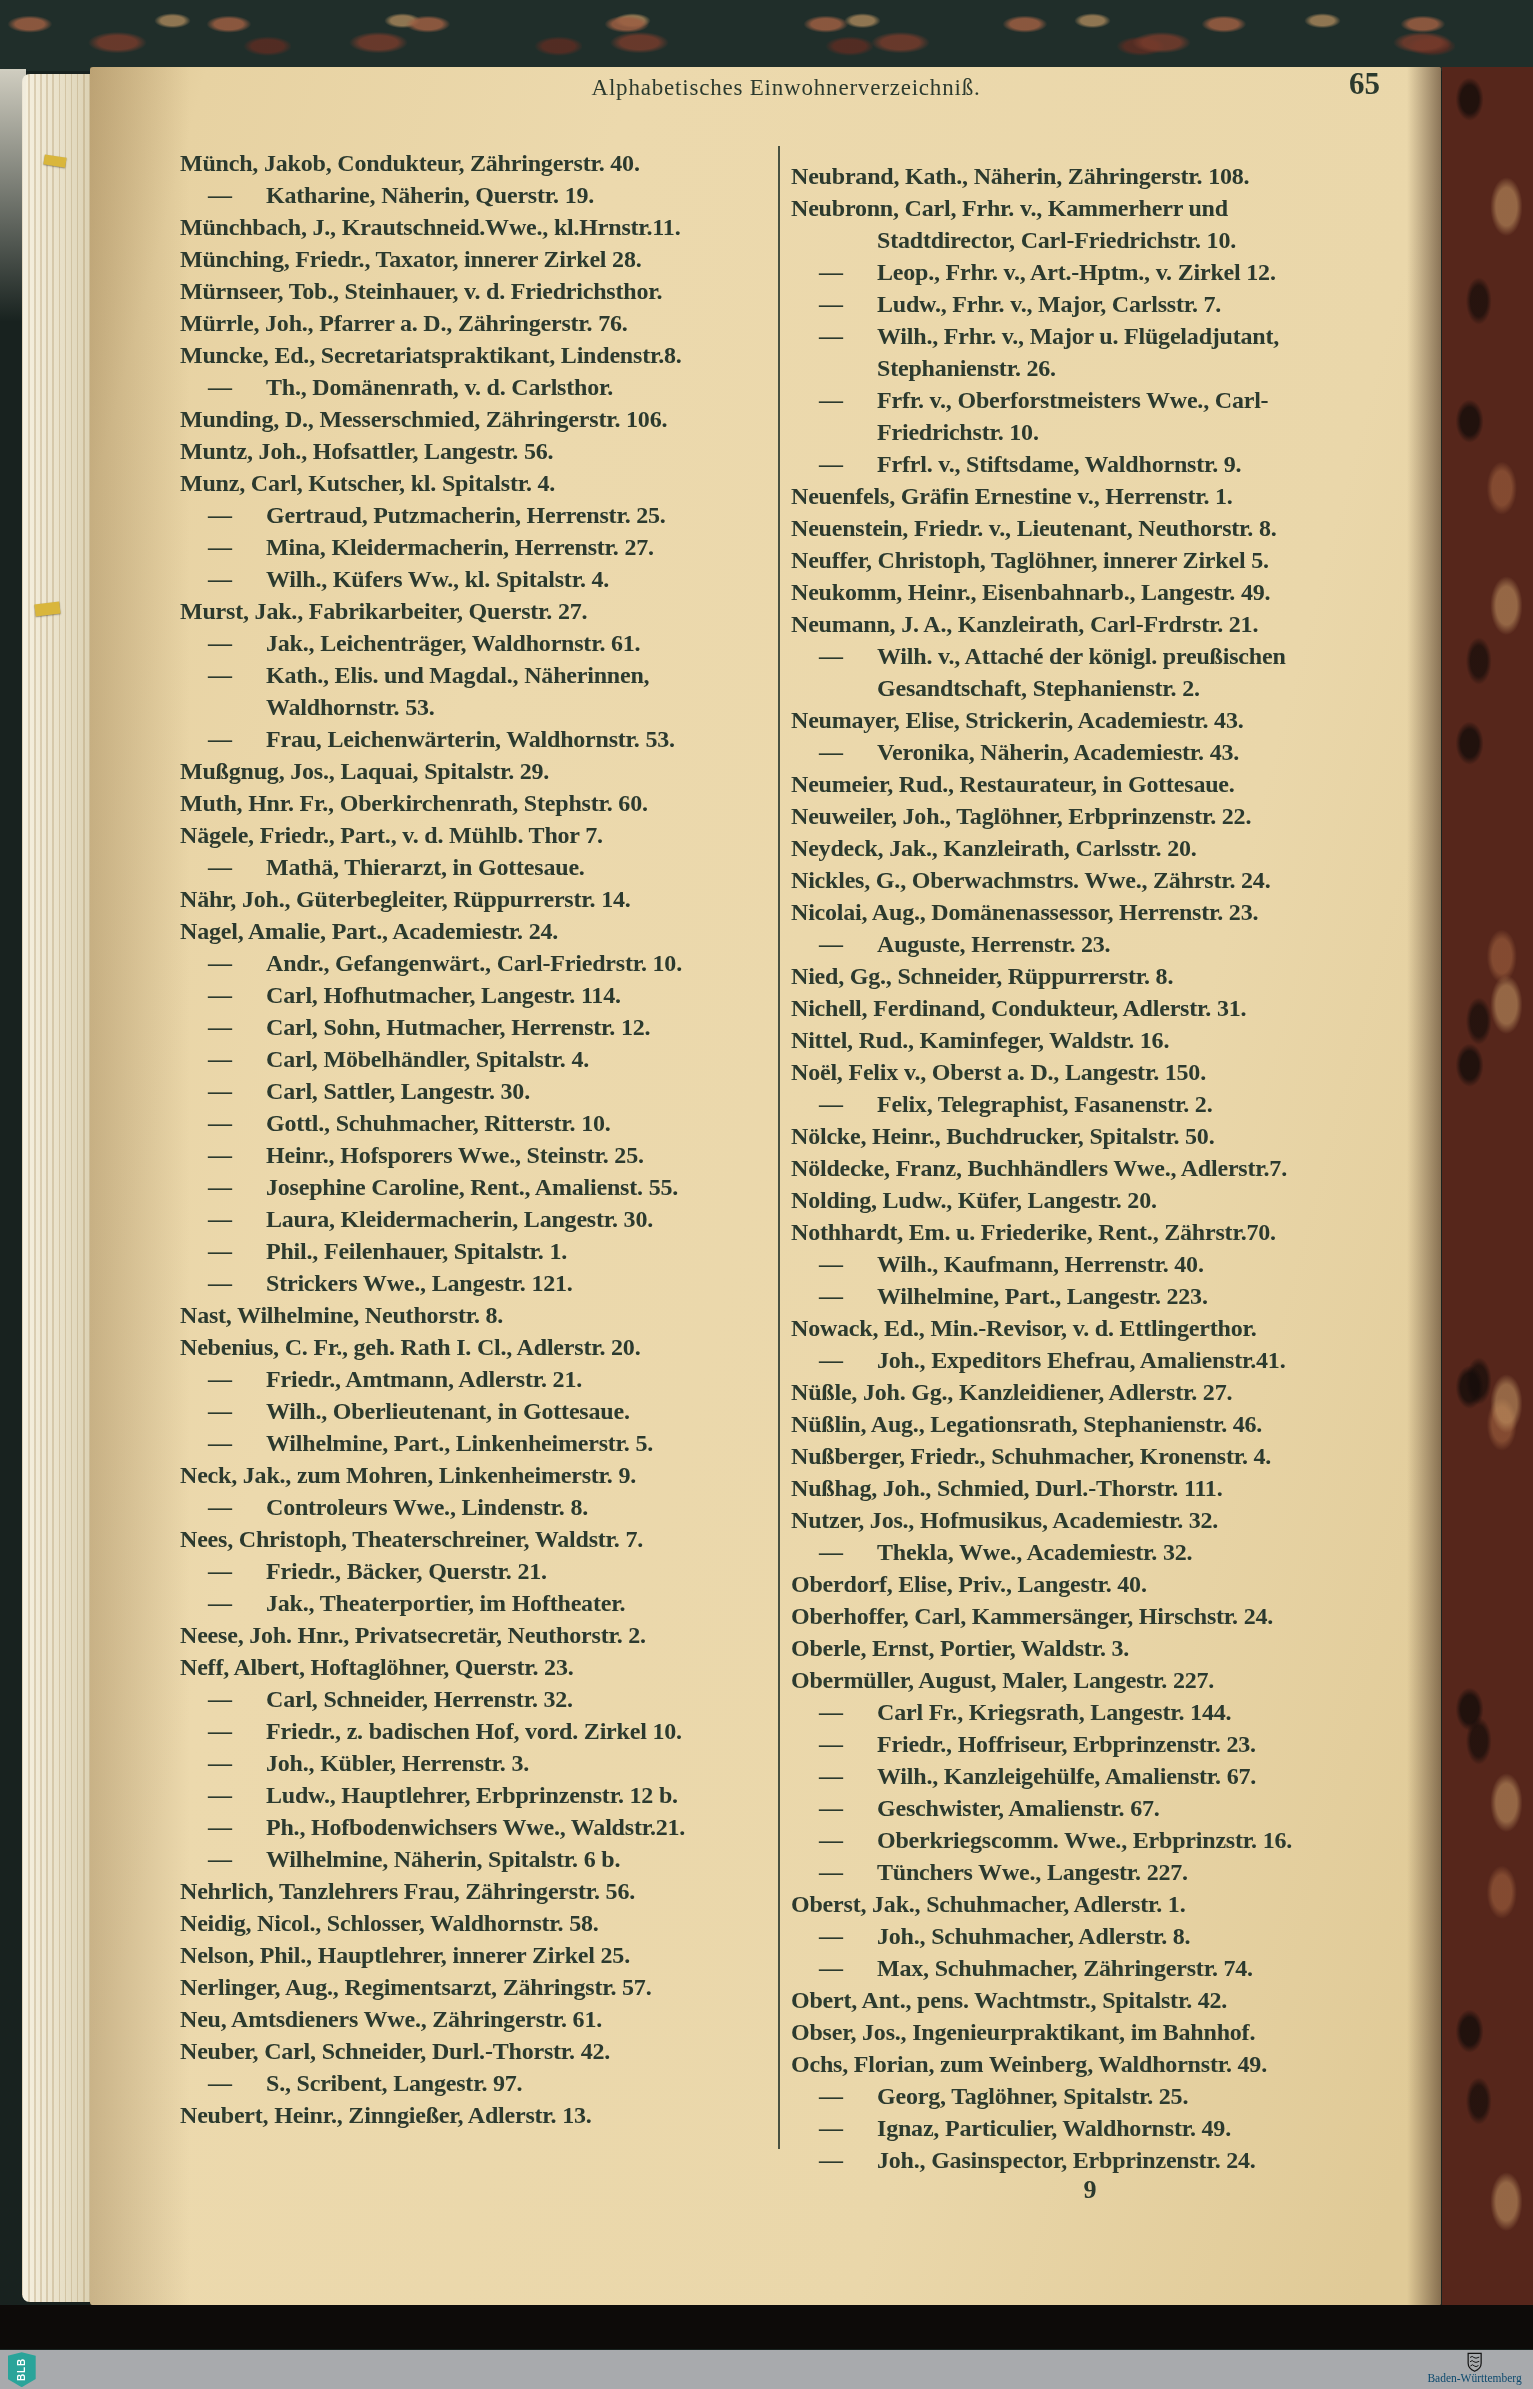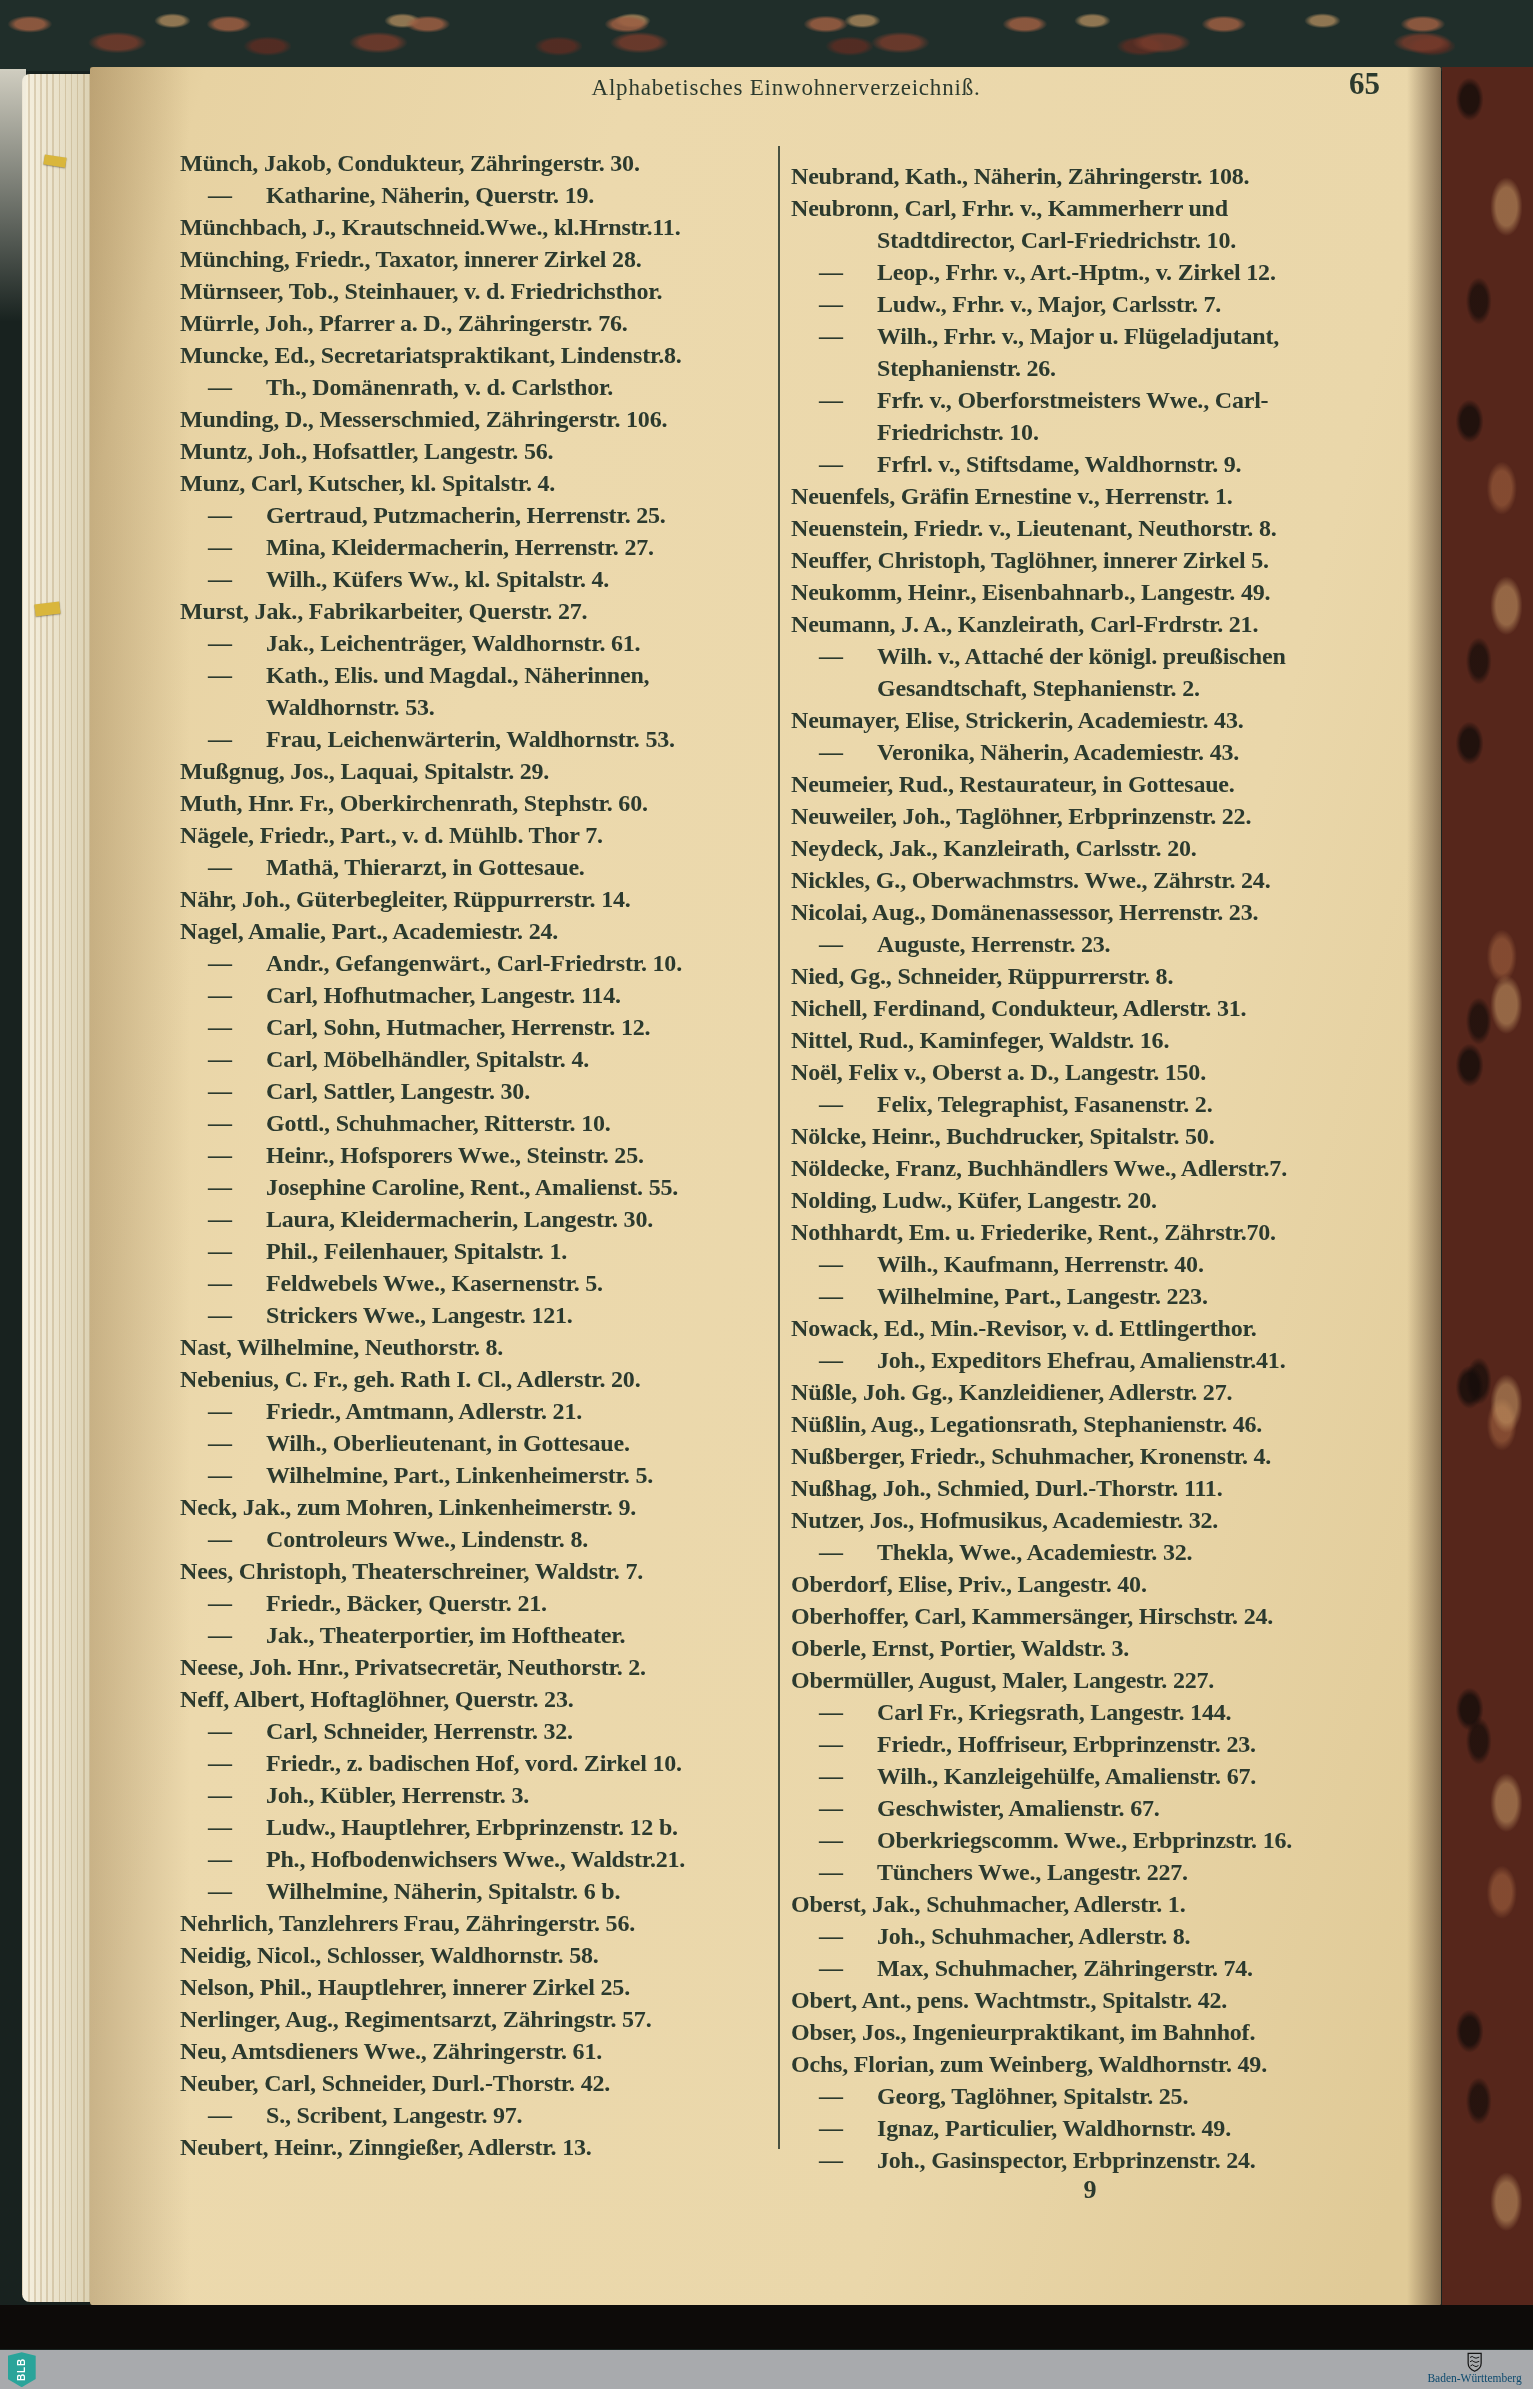--- a/index.html
+++ b/index.html
@@ -92,21 +92,21 @@
   <div class="page"></div>
   <div class="marble"></div>
 
   <div class="marker marker1"></div>
   <div class="marker marker2"></div>
 
   <div class="running-title ink">Alphabetisches Einwohnerverzeichniß.</div>
   <div class="pageno ink">65</div>
 
   <div class="col col-left ink">
-      <div class="line"><span>Münch, Jakob, Condukteur, Zähringerstr. 30.</span></div>
+      <div class="line"><span>Münch, Jakob, Condukteur, Zähringerstr. 40.</span></div>
       <div class="line"><span class="em">—</span><span>Katharine, Näherin, Querstr. 19.</span></div>
       <div class="line"><span>Münchbach, J., Krautschneid.Wwe., kl.Hrnstr.11.</span></div>
       <div class="line"><span>Münching, Friedr., Taxator, innerer Zirkel 28.</span></div>
       <div class="line"><span>Mürnseer, Tob., Steinhauer, v. d. Friedrichsthor.</span></div>
       <div class="line"><span>Mürrle, Joh., Pfarrer a. D., Zähringerstr. 76.</span></div>
       <div class="line"><span>Muncke, Ed., Secretariatspraktikant, Lindenstr.8.</span></div>
       <div class="line"><span class="em">—</span><span>Th., Domänenrath, v. d. Carlsthor.</span></div>
       <div class="line"><span>Munding, D., Messerschmied, Zähringerstr. 106.</span></div>
       <div class="line"><span>Muntz, Joh., Hofsattler, Langestr. 56.</span></div>
       <div class="line"><span>Munz, Carl, Kutscher, kl. Spitalstr. 4.</span></div>
@@ -127,21 +127,20 @@
       <div class="line"><span class="em">—</span><span>Andr., Gefangenwärt., Carl-Friedrstr. 10.</span></div>
       <div class="line"><span class="em">—</span><span>Carl, Hofhutmacher, Langestr. 114.</span></div>
       <div class="line"><span class="em">—</span><span>Carl, Sohn, Hutmacher, Herrenstr. 12.</span></div>
       <div class="line"><span class="em">—</span><span>Carl, Möbelhändler, Spitalstr. 4.</span></div>
       <div class="line"><span class="em">—</span><span>Carl, Sattler, Langestr. 30.</span></div>
       <div class="line"><span class="em">—</span><span>Gottl., Schuhmacher, Ritterstr. 10.</span></div>
       <div class="line"><span class="em">—</span><span>Heinr., Hofsporers Wwe., Steinstr. 25.</span></div>
       <div class="line"><span class="em">—</span><span>Josephine Caroline, Rent., Amalienst. 55.</span></div>
       <div class="line"><span class="em">—</span><span>Laura, Kleidermacherin, Langestr. 30.</span></div>
       <div class="line"><span class="em">—</span><span>Phil., Feilenhauer, Spitalstr. 1.</span></div>
-      <div class="line"><span class="em">—</span><span>Feldwebels Wwe., Kasernenstr. 5.</span></div>
       <div class="line"><span class="em">—</span><span>Strickers Wwe., Langestr. 121.</span></div>
       <div class="line"><span>Nast, Wilhelmine, Neuthorstr. 8.</span></div>
       <div class="line"><span>Nebenius, C. Fr., geh. Rath I. Cl., Adlerstr. 20.</span></div>
       <div class="line"><span class="em">—</span><span>Friedr., Amtmann, Adlerstr. 21.</span></div>
       <div class="line"><span class="em">—</span><span>Wilh., Oberlieutenant, in Gottesaue.</span></div>
       <div class="line"><span class="em">—</span><span>Wilhelmine, Part., Linkenheimerstr. 5.</span></div>
       <div class="line"><span>Neck, Jak., zum Mohren, Linkenheimerstr. 9.</span></div>
       <div class="line"><span class="em">—</span><span>Controleurs Wwe., Lindenstr. 8.</span></div>
       <div class="line"><span>Nees, Christoph, Theaterschreiner, Waldstr. 7.</span></div>
       <div class="line"><span class="em">—</span><span>Friedr., Bäcker, Querstr. 21.</span></div>

